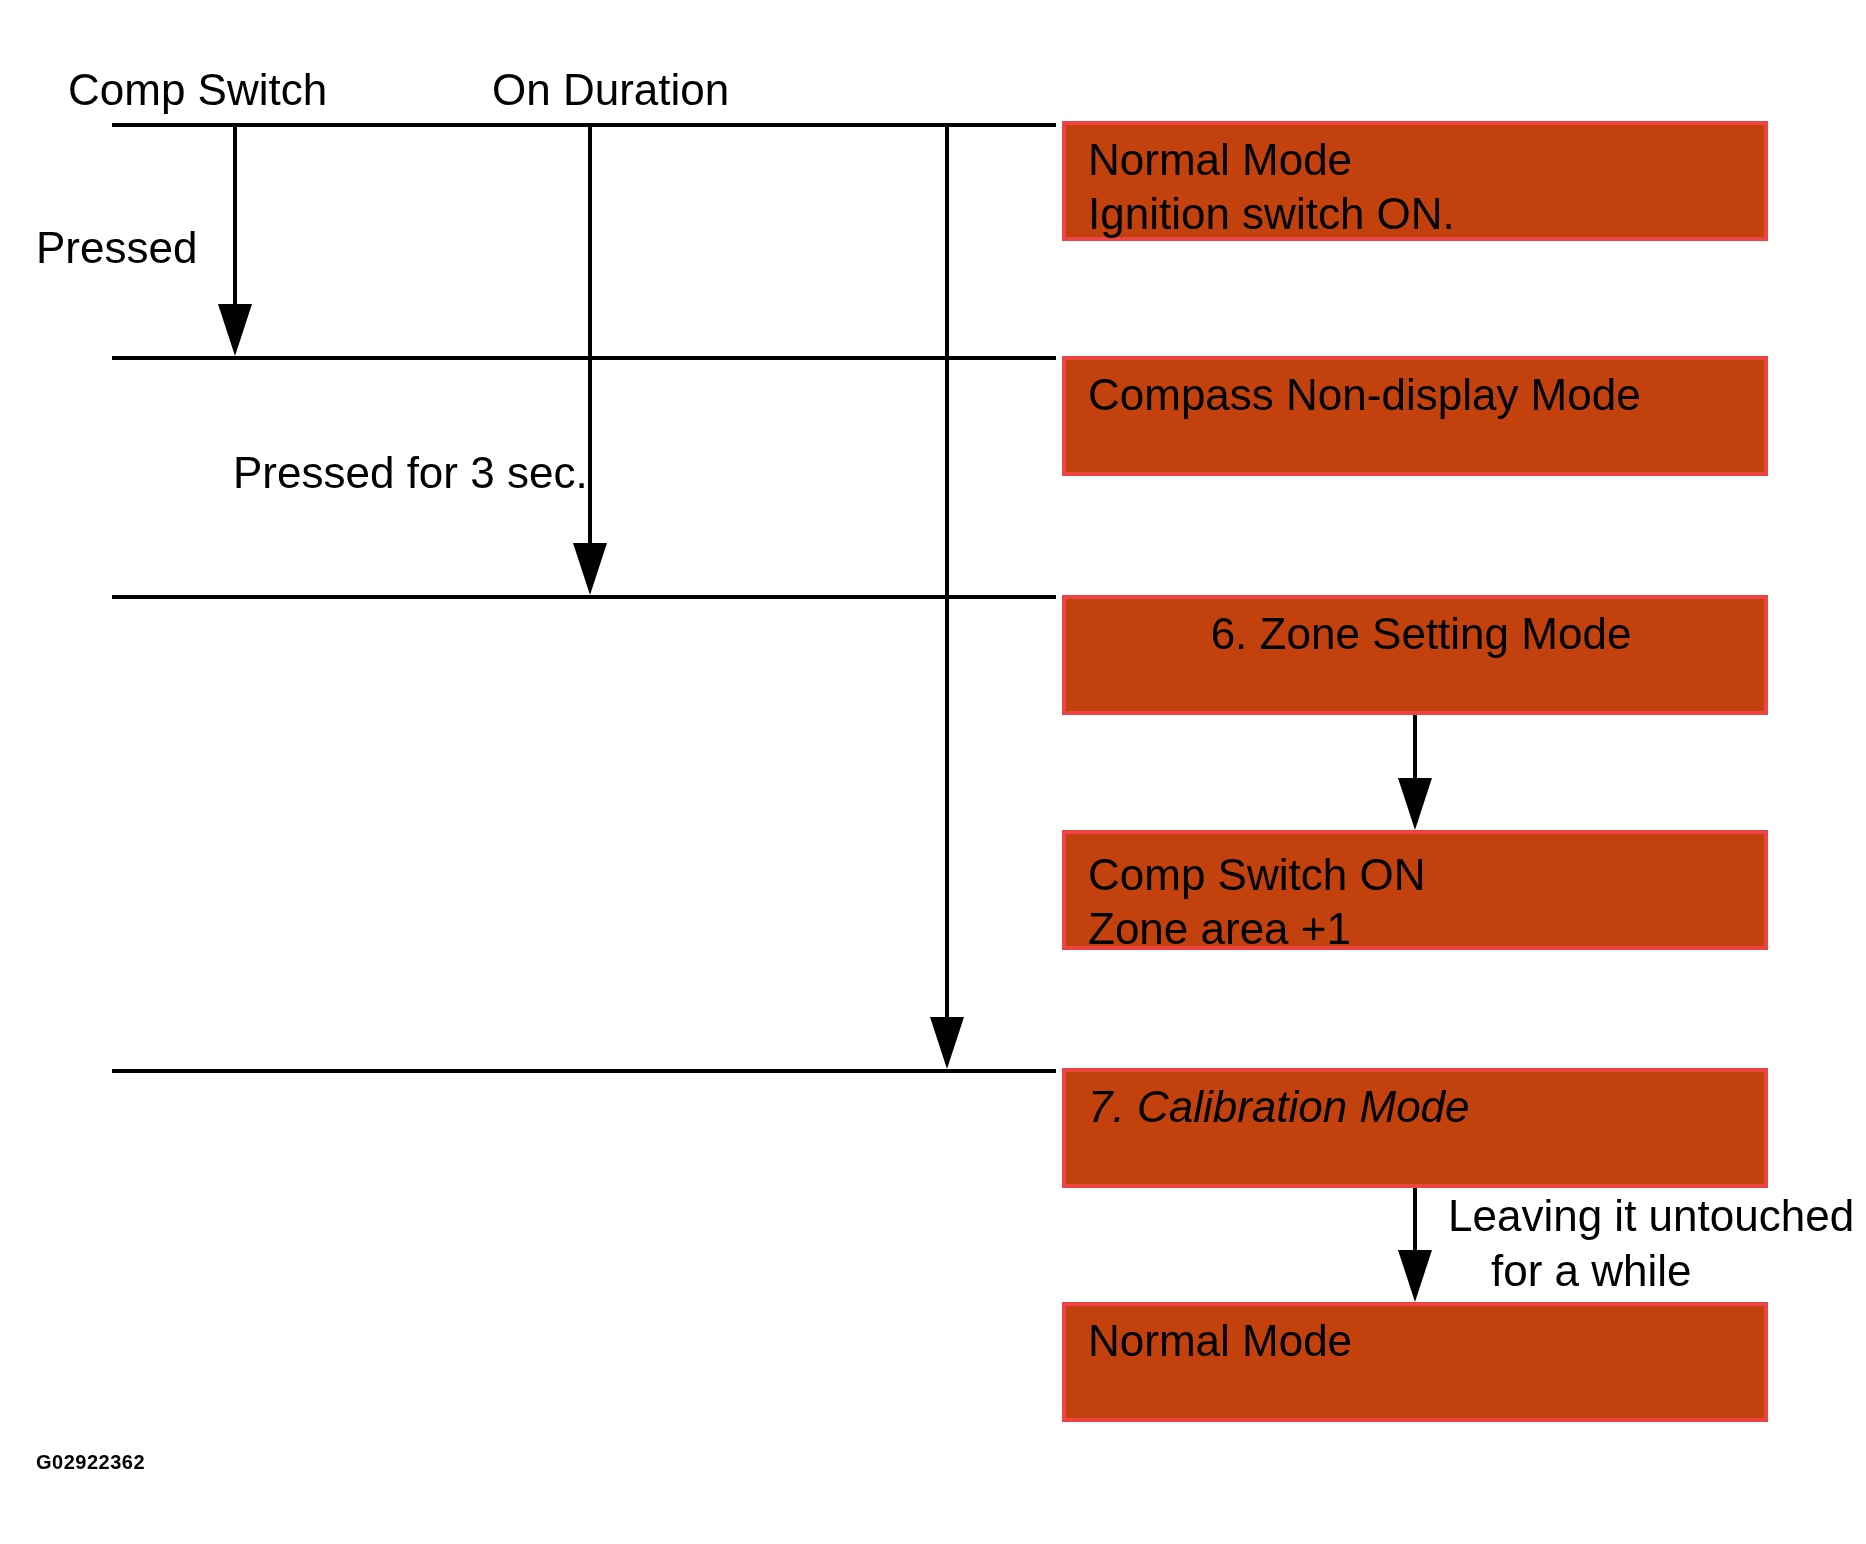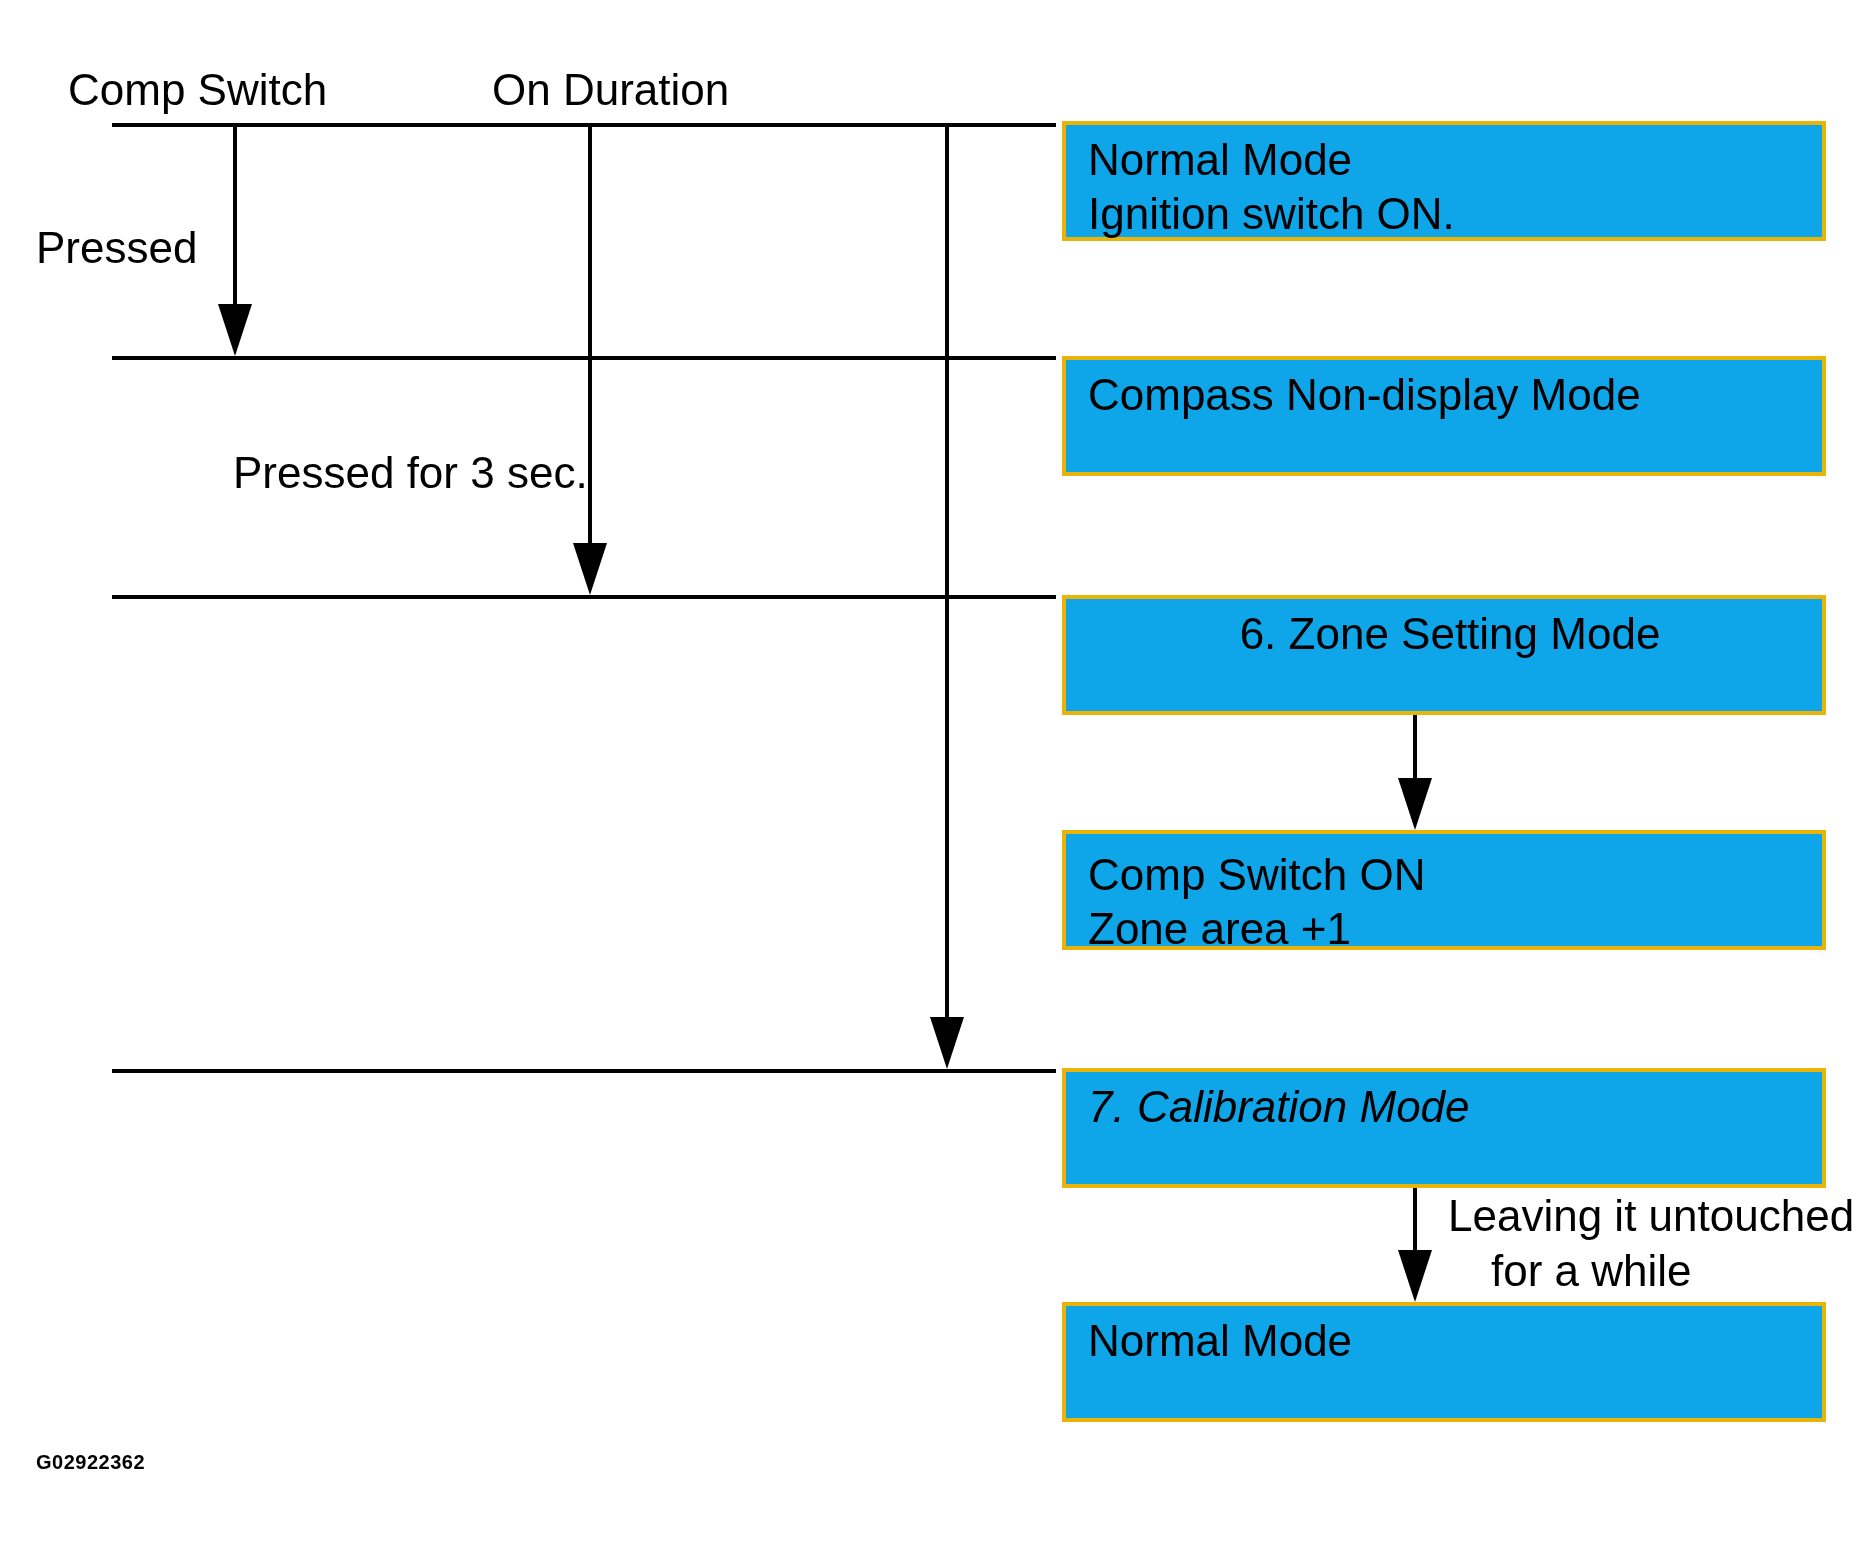--- a/index.html
+++ b/index.html
@@ -35,25 +35,25 @@
     position: absolute;
     width: 0;
     height: 0;
     border-left: 17px solid transparent;
     border-right: 17px solid transparent;
     border-top: 52px solid #000000;
   }
   .box {
     position: absolute;
     left: 1062px;
-    width: 764px;
+    width: 706px;
     height: 120px;
     box-sizing: border-box;
-    border: 4px solid #eab308;
-    background: #0ea5e9;
+    border: 4px solid #ef4444;
+    background: #c2410c;
     padding: 8px 10px 0 22px;
   }
   .box .bl {
     font-size: 44px;
     line-height: 54px;
     white-space: nowrap;
   }
   .figid {
     position: absolute;
     font-size: 20px;

